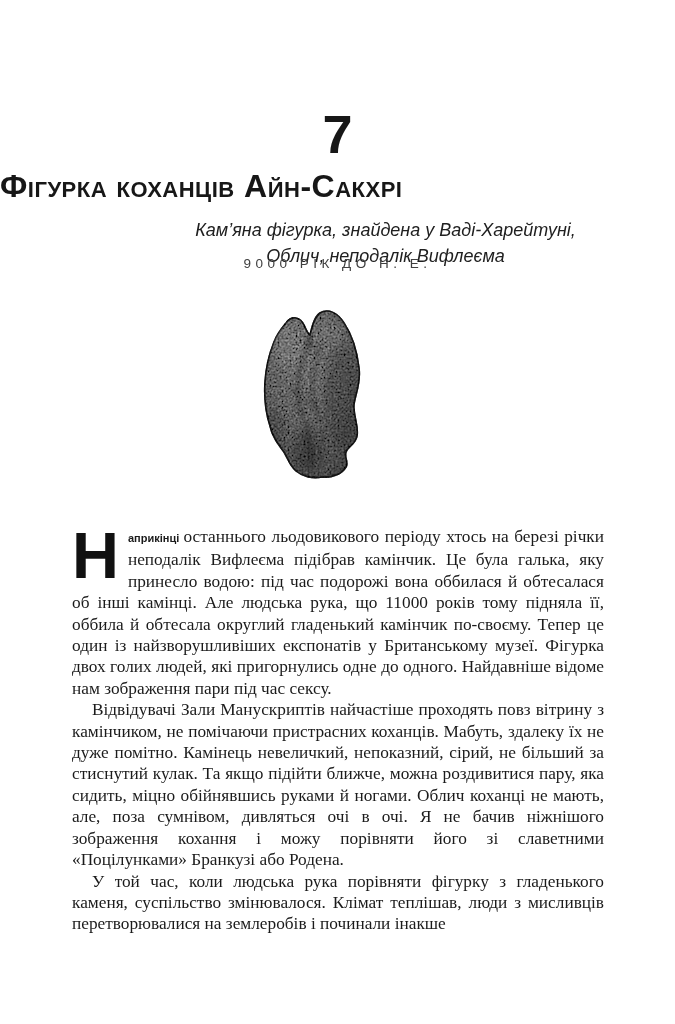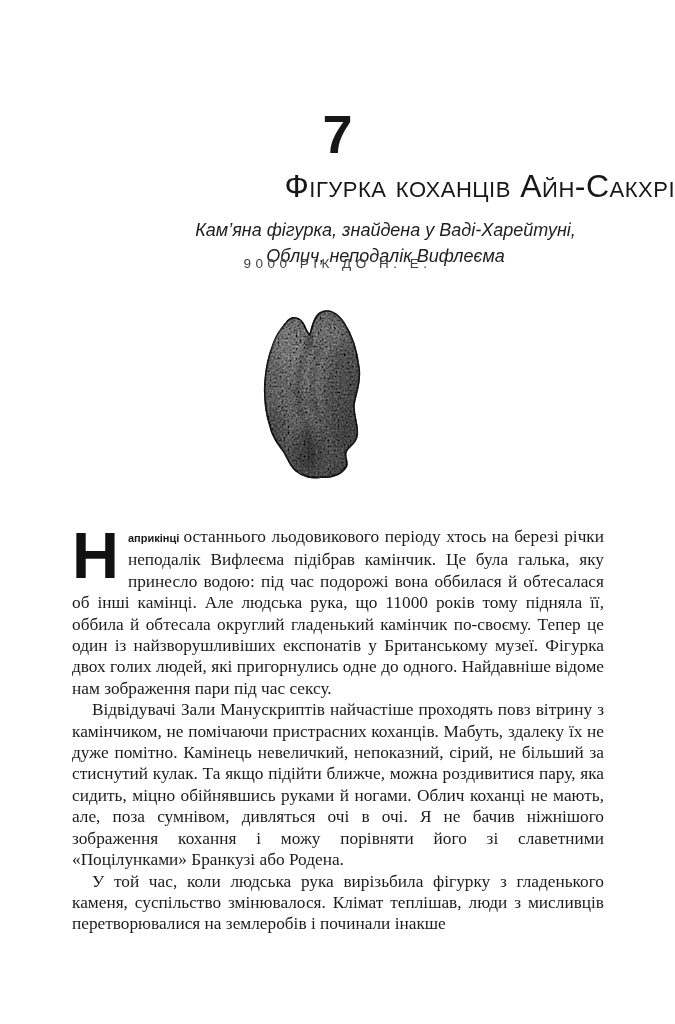--- a/index.html
+++ b/index.html
@@ -19,23 +19,23 @@
     text-align: center;
     font-family: "Liberation Sans", sans-serif;
     font-weight: 700;
     font-size: 54px;
     line-height: 64px;
     color: #171717;
   }
   .chapter-title {
     position: absolute;
     top: 167px; left: 0; width: 100%;
-    text-align: right;
+    text-align: left;
     font-family: "Liberation Sans", sans-serif;
-    font-weight: 400;
+    font-weight: 700;
     font-size: 32px;
     line-height: 38px;
     font-variant: small-caps;
     letter-spacing: 0.5px;
     color: #171717;
   }
   .subtitle {
     position: absolute;
     top: 217px; left: 0; width: 100%;
     text-align: center;
@@ -170,17 +170,17 @@
   </figure>
 
   <div class="body-text">
     <p class="para first">
       <span class="dropcap">Н</span><span class="lead">априкінці</span><span>останнього льодовикового періоду хтось на березі річки неподалік Вифлеєма підібрав камінчик. Це була галька, яку принесло водою: під час подорожі вона оббилася й обтесалася об інші камінці. Але людська рука, що 11000 років тому підняла її, оббила й обтесала округлий гладенький камінчик по-своєму. Тепер це один із найзворушливіших експонатів у Британському музеї. Фігурка двох голих людей, які пригорнулись одне до одного. Найдавніше відоме нам зображення пари під час сексу.</span>
     </p>
     <p class="para">
       <span>Відвідувачі Зали Манускриптів найчастіше проходять повз вітрину з камінчиком, не помічаючи пристрасних коханців. Мабуть, здалеку їх не дуже помітно. Камінець невеличкий, непоказний, сірий, не більший за стиснутий кулак. Та якщо підійти ближче, можна роздивитися пару, яка сидить, міцно обійнявшись руками й ногами. Облич коханці не мають, але, поза сумнівом, дивляться очі в очі. Я не бачив ніжнішого зображення кохання і можу порівняти його зі славетними «Поцілунками» Бранкузі або Родена.</span>
     </p>
     <p class="para">
-      <span>У той час, коли людська рука вирізьбила фігурку з гладенького каменя, суспільство змінювалося. Клімат теплішав, люди з мисливців перетворювалися на землеробів і починали інакше</span>
+      <span>У той час, коли людська рука порівняти фігурку з гладенького каменя, суспільство змінювалося. Клімат теплішав, люди з мисливців перетворювалися на землеробів і починали інакше</span>
     </p>
   </div>
 
 </div>
 
 </body></html>

